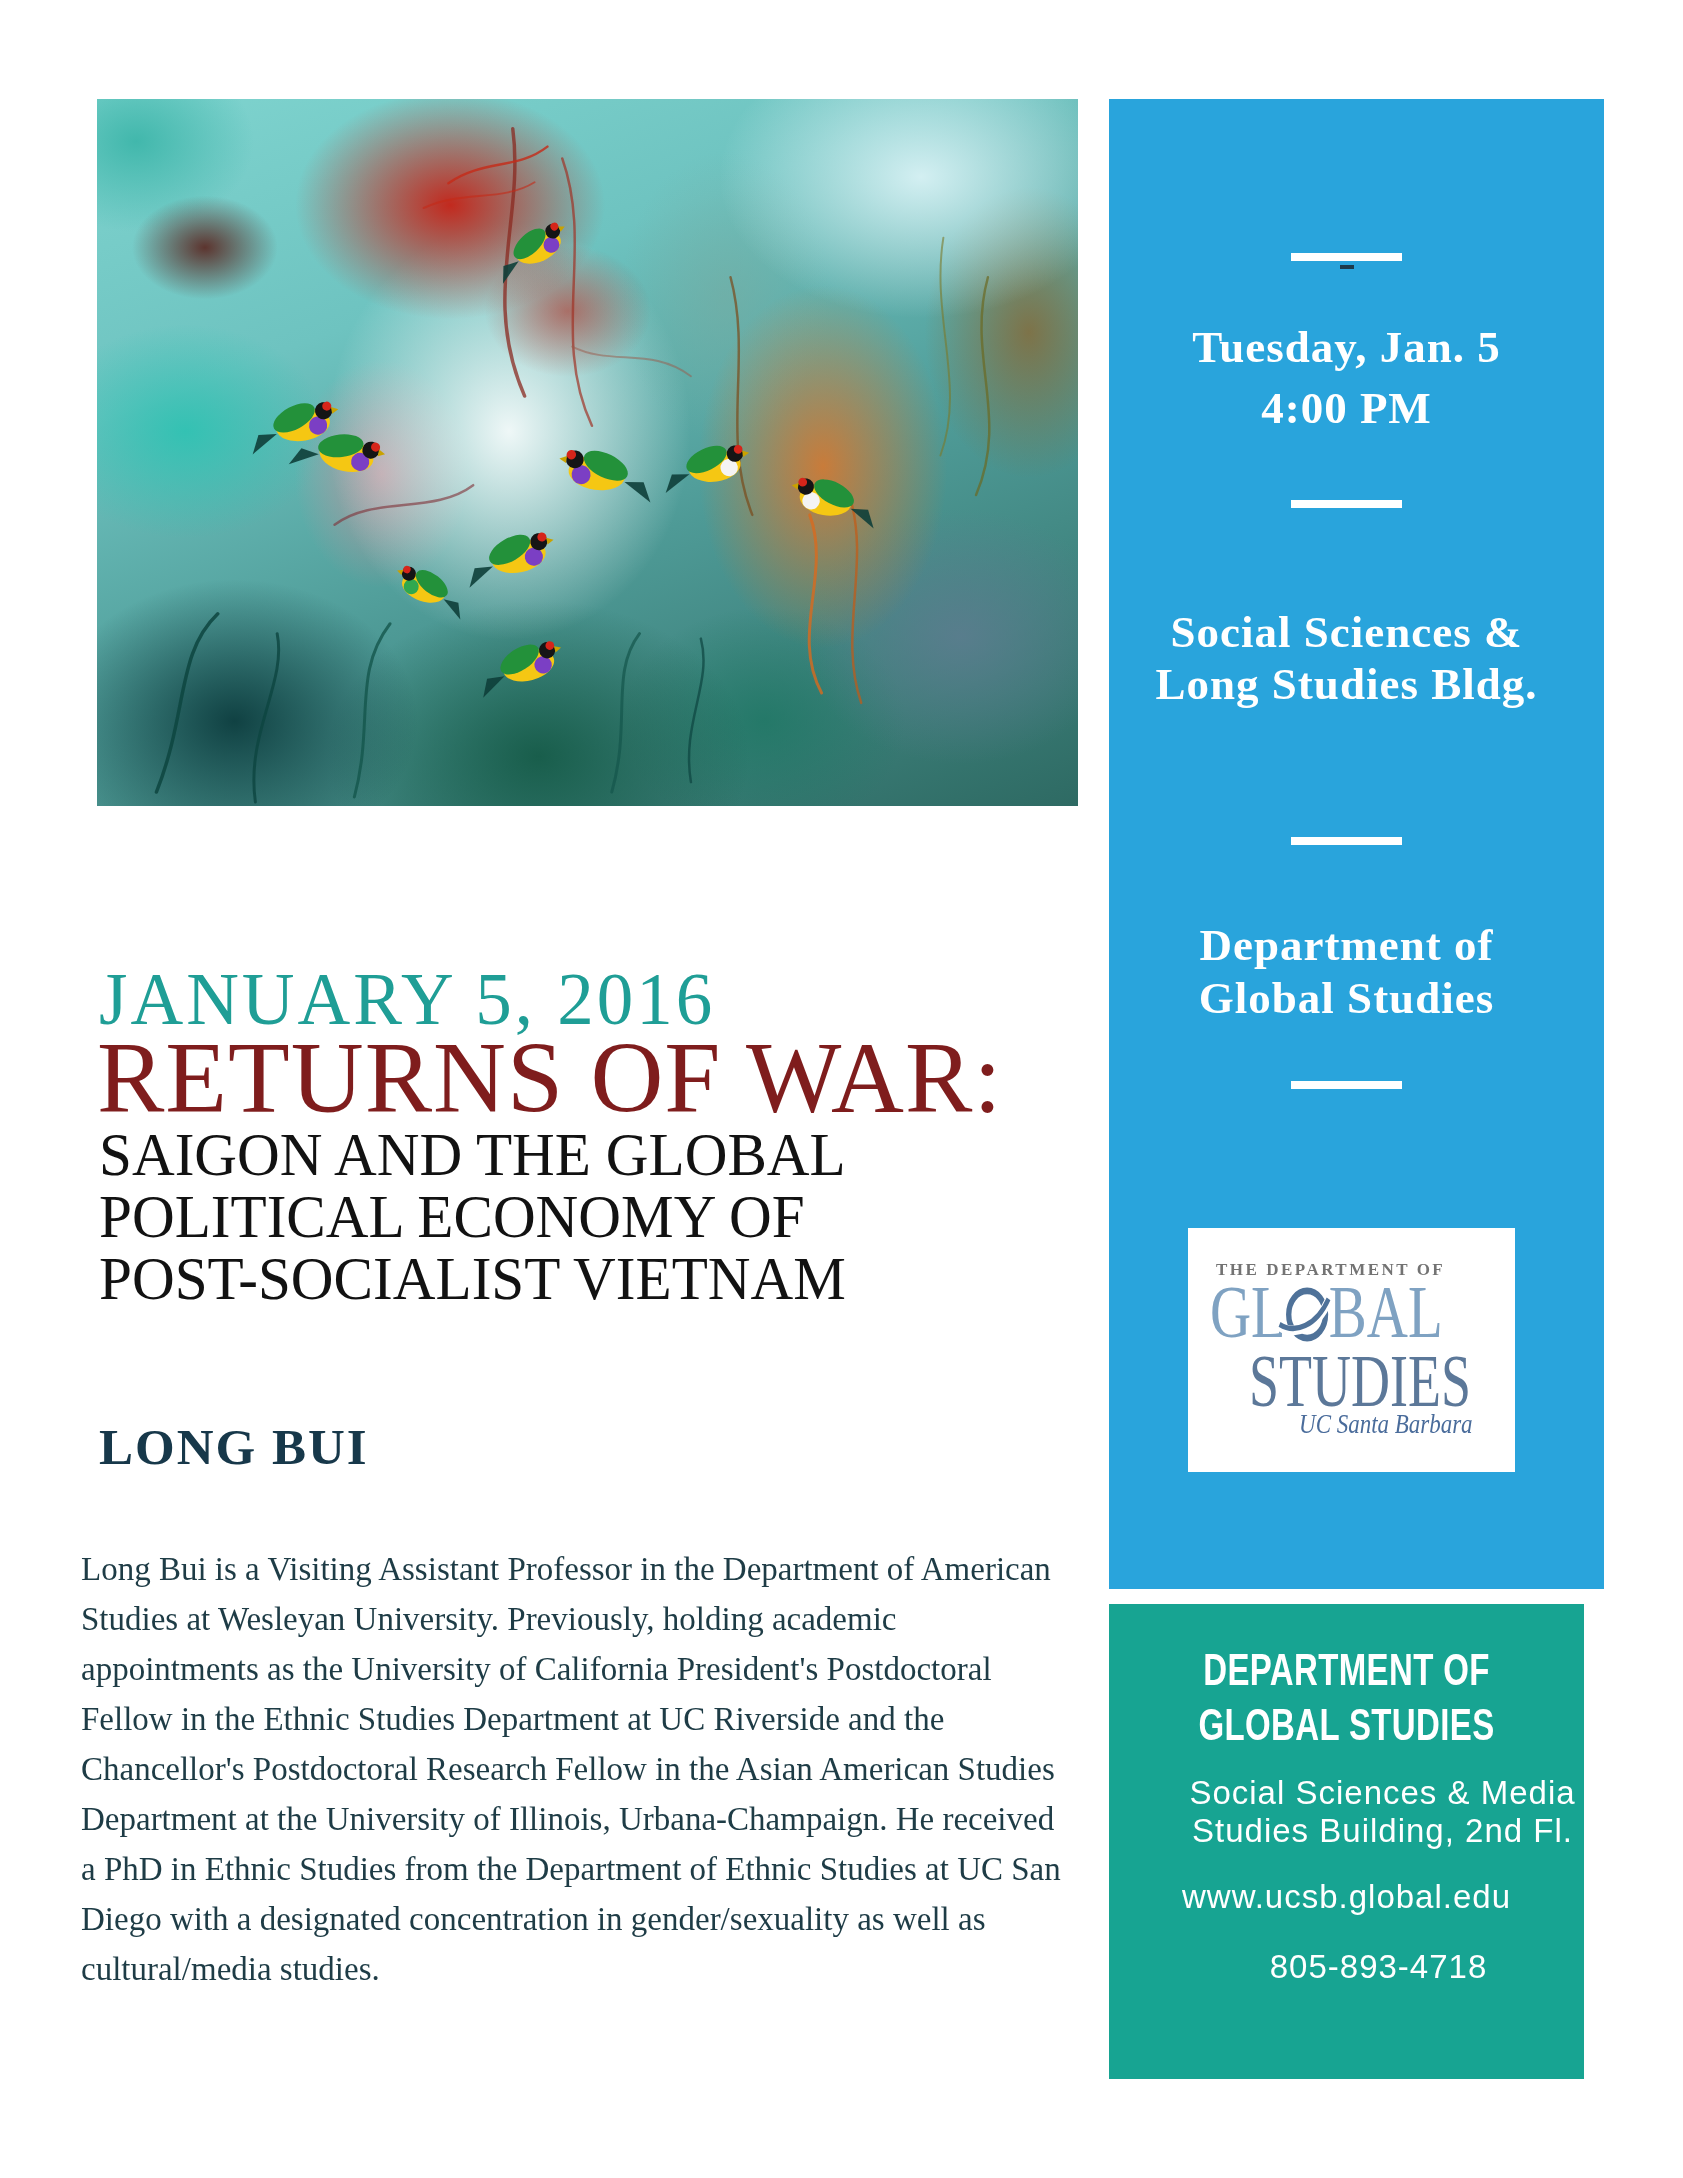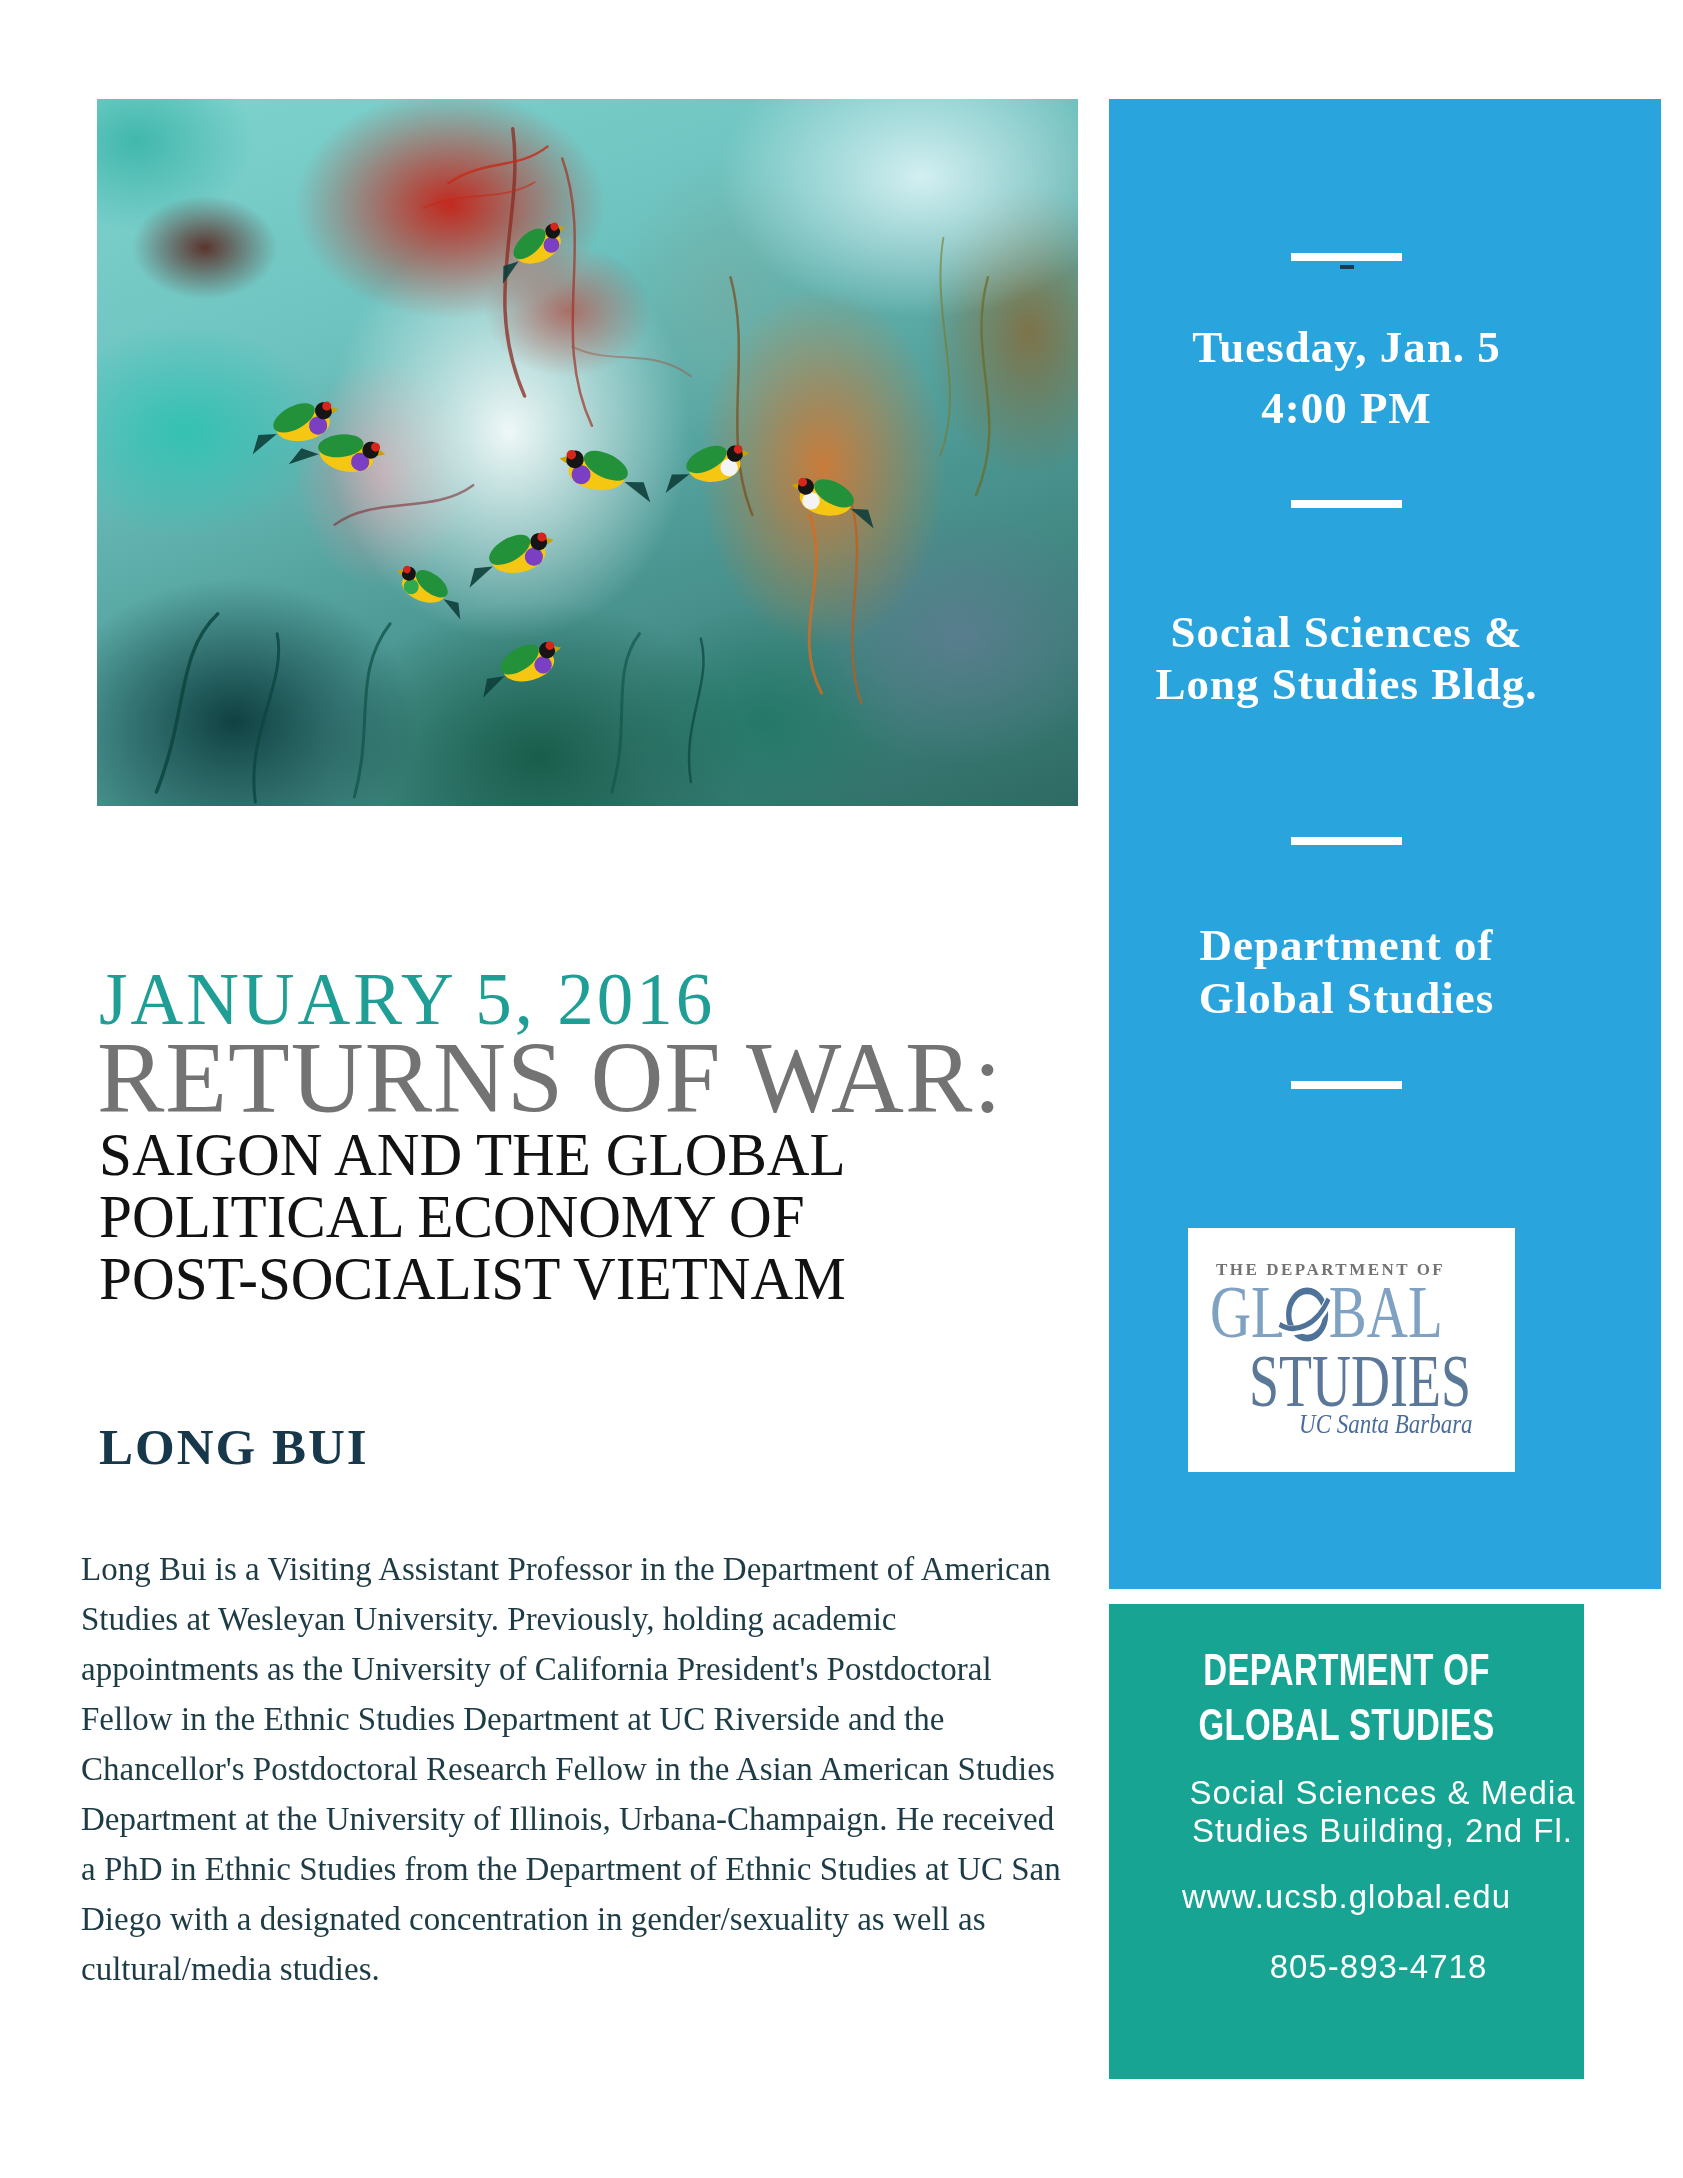--- a/index.html
+++ b/index.html
@@ -31,21 +31,21 @@
       radial-gradient(ellipse 228px 183px at 88% 76%, rgba(94,124,144,0.82), rgba(94,124,144,0) 70%),
       radial-gradient(ellipse 262px 203px at 14% 88%, rgba(11,58,60,0.92), rgba(11,58,60,0) 70%),
       radial-gradient(ellipse 302px 223px at 45% 93%, rgba(19,88,68,0.88), rgba(19,88,68,0) 70%),
       radial-gradient(ellipse 203px 163px at 68% 88%, rgba(28,118,98,0.75), rgba(28,118,98,0) 70%),
       linear-gradient(160deg, #7fd4cf 0%, #6ec3c0 30%, #4e9a96 60%, #2e6a63 100%);
   }
   .painting svg { position: absolute; left: 0; top: 0; }
 
   
   .sidebar {
-    left: 1109px; top: 99px; width: 552px; height: 1490px;
+    left: 1109px; top: 99px; width: 495px; height: 1490px;
     background: #29A4DC;
     color: #ffffff; text-align: center;
   }
   .sidebar .divider {
     position: absolute; left: 182px; width: 111px; height: 8px;
     background: #ffffff;
   }
   .sidebar .tick {
     position: absolute; left: 231px; width: 14px; height: 4px;
     background: #1C3A4B;
@@ -100,21 +100,21 @@
   .footer-website  { position: absolute; left: 0; top: 274px; width: 475px; font-size: 33px; letter-spacing: 1px; }
   .footer-phone    { position: absolute; left: 0; top: 344px; width: 475px; font-size: 33px; letter-spacing: 1px; padding-left: 32px; }
 
   
   .date-heading {
     left: 99px; top: 958px;
     color: #1F9E96; font-size: 73px; letter-spacing: 3px; white-space: nowrap;
   }
   .event-title {
     left: 97px; top: 1020px;
-    color: #737373; font-size: 101px; letter-spacing: 1px; white-space: nowrap;
+    color: #7f1d1d; font-size: 101px; letter-spacing: 1px; white-space: nowrap;
   }
   .event-subtitle {
     left: 99px; top: 1124px;
     color: #121212; font-size: 61px; line-height: 62px; white-space: nowrap;
     transform: scaleX(0.97); transform-origin: left top;
   }
   .speaker-name {
     left: 99px; top: 1418px;
     color: #17384A; font-size: 51px; font-weight: bold; letter-spacing: 2px; white-space: nowrap;
   }

